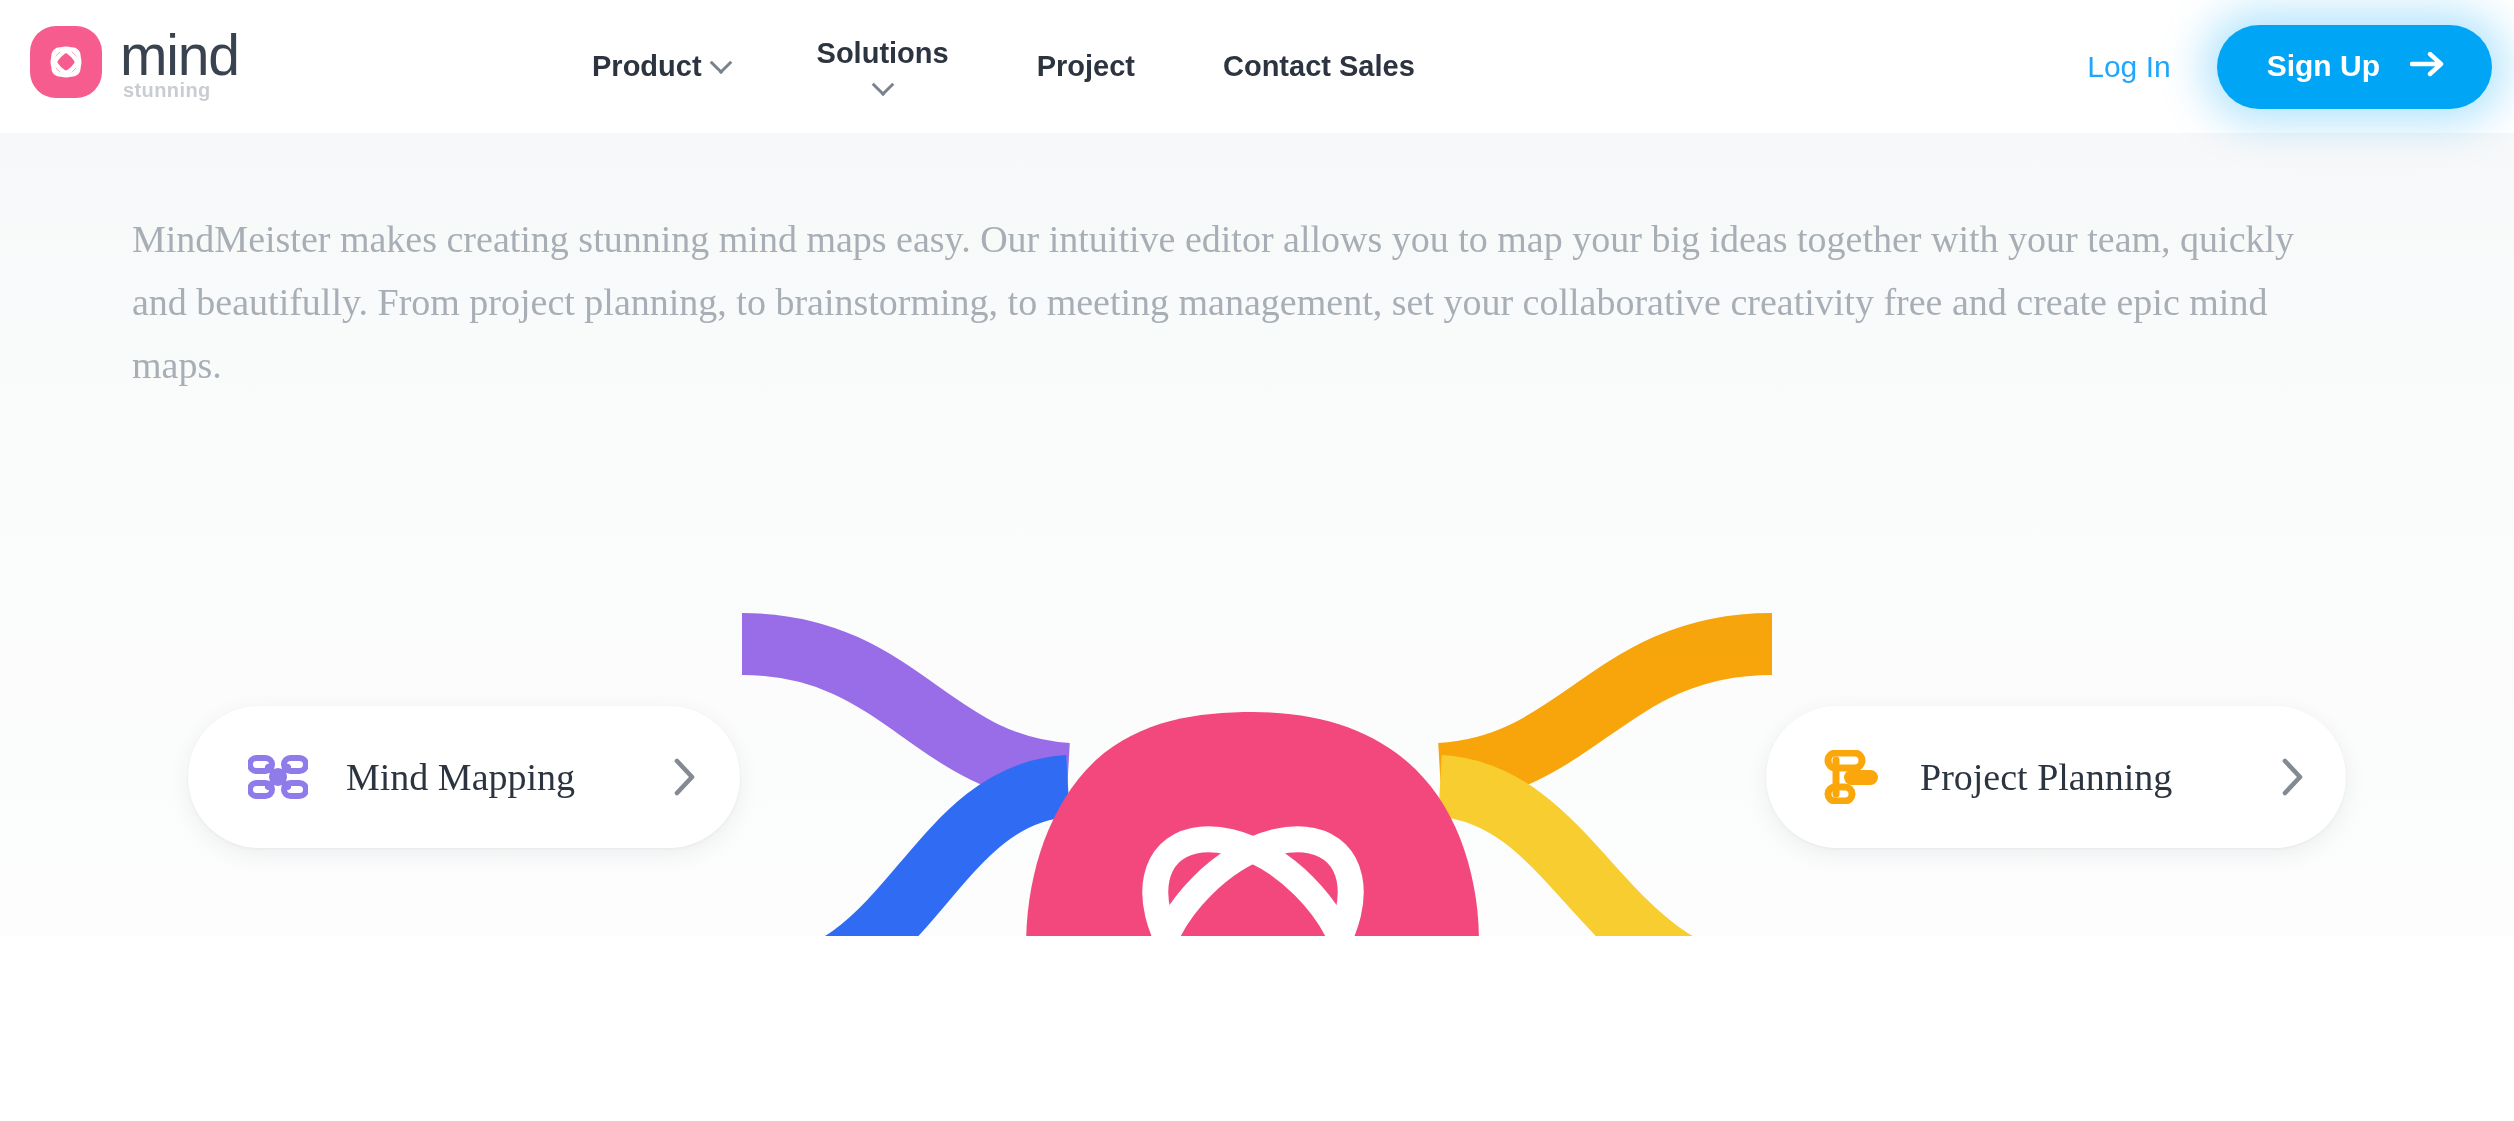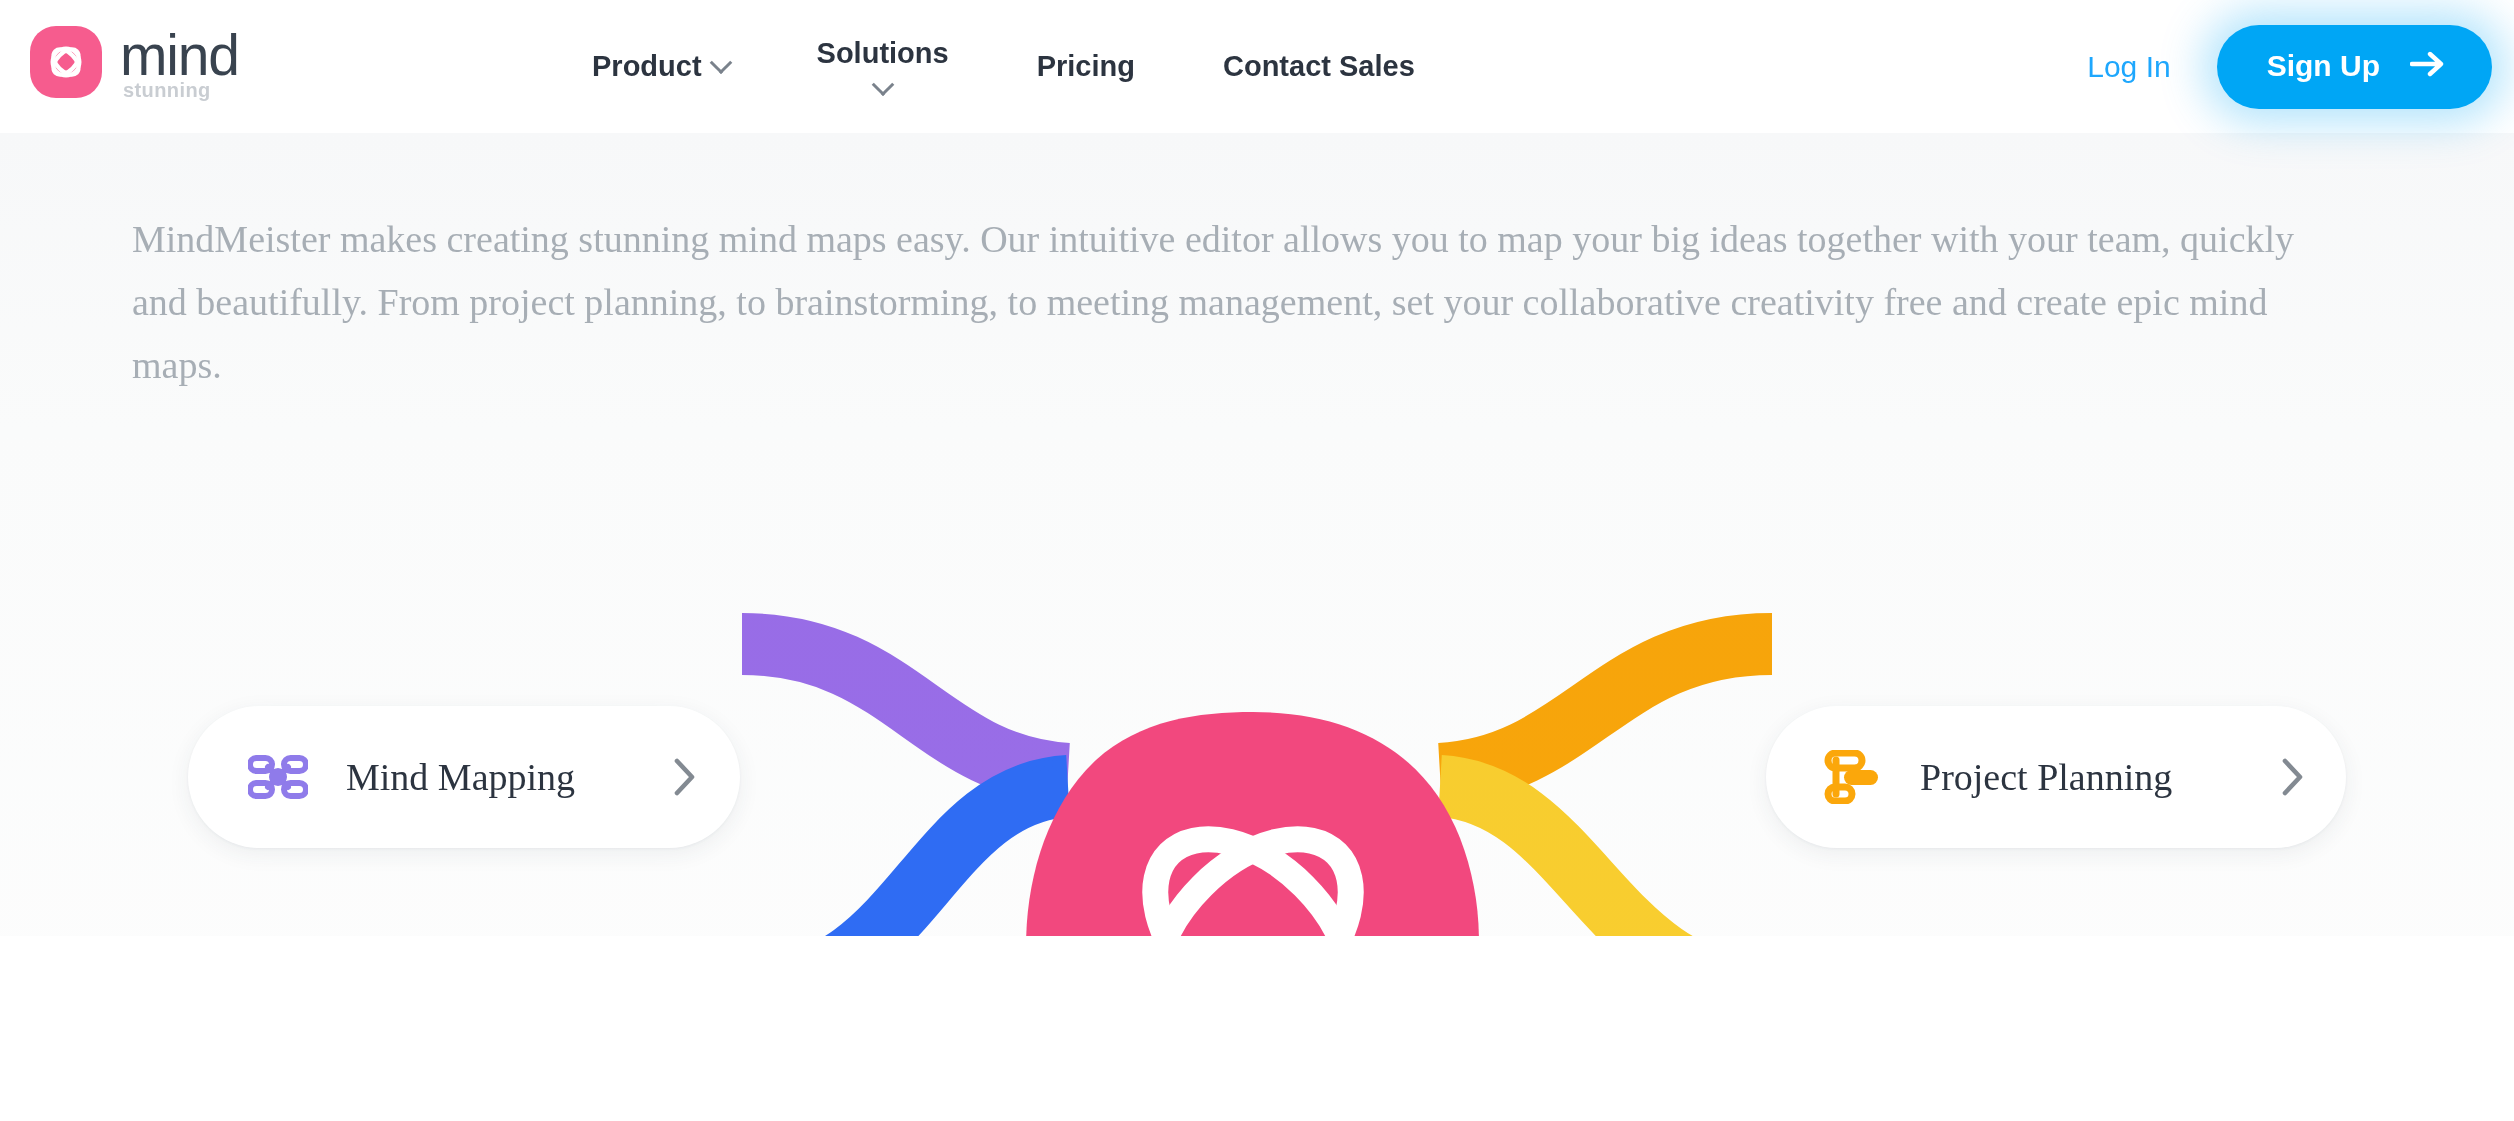--- a/index.html
+++ b/index.html
@@ -272,21 +272,21 @@
     <nav id="main-nav">
       <div class="nav-item nav-gap-1">
         <span>Product</span>
         <span class="chev-down"></span>
       </div>
       <div class="nav-item nav-gap-2">
         <span>Solutions</span>
         <span class="chev-down"></span>
       </div>
       <div class="nav-item nav-gap-3">
-        <span>Pricing</span>
+        <span>Project</span>
       </div>
       <div class="nav-item">
         <span>Contact Sales</span>
       </div>
     </nav>
 
     <div id="auth-block">
       <a id="login-link">Log In</a>
       <button id="signup-button">
         <span>Sign Up</span>

